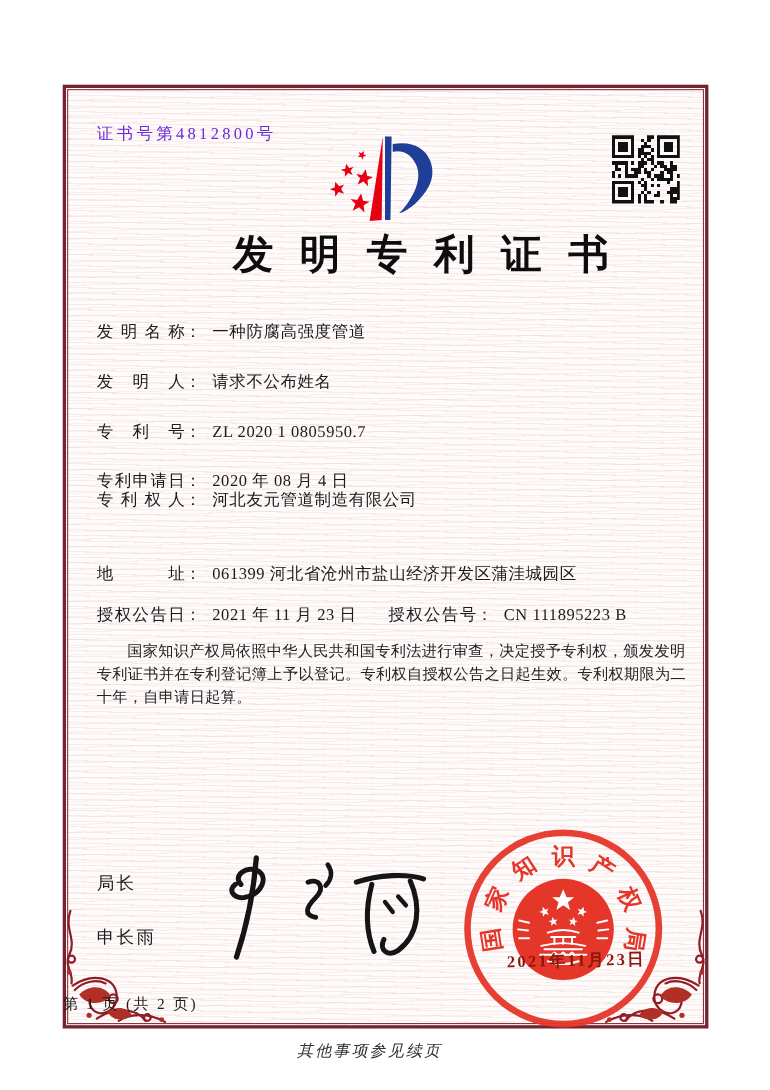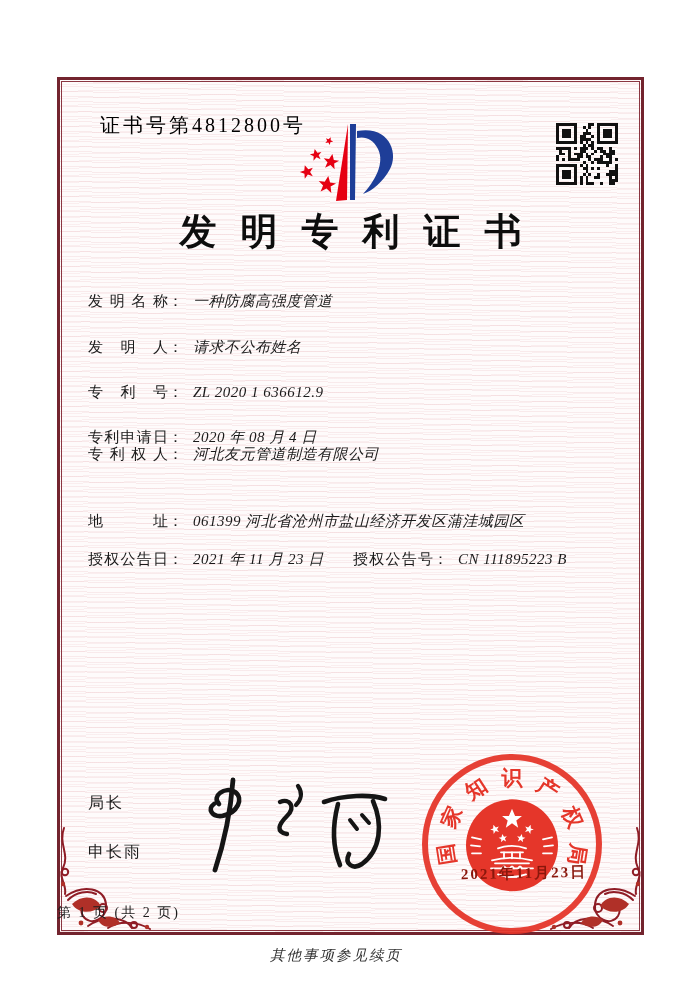--- a/index.html
+++ b/index.html
@@ -14,36 +14,36 @@
     background-color:#fefbfb;
     background-image:
       repeating-linear-gradient(1.2deg, rgba(228,166,172,.20) 0 1px, rgba(255,255,255,0) 1px 5px),
       repeating-linear-gradient(-1.4deg, rgba(228,166,172,.15) 0 1px, rgba(255,255,255,0) 1px 7px);
   }
   .frame::before{
     content:"";position:absolute;inset:1px;border:1px solid #8a3641;pointer-events:none;
   }
   
   .certno{
-    position:absolute;left:88px;top:112px;font-size:20px;letter-spacing:3px;color:#000000;margin-left:12px;
+    position:absolute;left:88px;top:112px;font-size:15px;letter-spacing:3px;color:#6d28d9;
   }
   .logo{position:absolute;left:293px;top:111px;width:112px;height:100px;}
   .qr{position:absolute;left:556px;top:123px;width:62px;height:62px;}
   .title{
     position:absolute;left:57px;top:207px;width:587px;text-align:center;
-    font-size:37px;font-weight:700;letter-spacing:24px;text-indent:24px;color:#0d0d0d;
+    font-size:37px;font-weight:700;letter-spacing:24px;text-indent:24px;color:#0d0d0d;padding-left:32px;
   }
   
   .row{position:absolute;left:88px;font-size:15px;white-space:nowrap;color:#1a1a1a;}
   .flabel{
     display:inline-block;width:80px;text-align:justify;text-align-last:justify;
     -moz-text-align-last:justify;vertical-align:bottom;
   }
   .colon{display:inline-block;}
-  .fvalue{margin-left:10px;letter-spacing:.5px;font-style:italic;}
+  .fvalue{margin-left:10px;letter-spacing:.5px;}
   .grant2{position:absolute;left:265px;top:0;}
   
   .legal{
     position:absolute;left:88px;top:581px;width:540px;font-size:13.8px;line-height:21px;
     color:#222;
   }
   .legal p{margin:0;text-indent:2em;letter-spacing:.3px;}
   
   .signer-title{position:absolute;left:88px;top:793px;font-size:16px;letter-spacing:2px;}
   .signer-name{position:absolute;left:88px;top:822px;font-size:16px;letter-spacing:2px;margin-top:20px;}
@@ -328,40 +328,41 @@
 
 <div class="title">发明专利证书</div>
 
 <div class="row" style="top:292px">
   <span class="flabel">发明名称</span><span class="colon">：</span><span class="fvalue">一种防腐高强度管道</span>
 </div>
 <div class="row" style="top:338px">
   <span class="flabel">发明人</span><span class="colon">：</span><span class="fvalue">请求不公布姓名</span>
 </div>
 <div class="row" style="top:383px">
-  <span class="flabel">专利号</span><span class="colon">：</span><span class="fvalue">ZL 2020 1 636612.9</span>
+  <span class="flabel">专利号</span><span class="colon">：</span><span class="fvalue">ZL 2020 1 0805950.7</span>
 </div>
 <div class="row" style="top:428px">
   <span class="flabel">专利申请日</span><span class="colon">：</span><span class="fvalue">2020 年 08 月 4 日</span>
 </div>
 <div class="row" style="top:445px">
   <span class="flabel">专利权人</span><span class="colon">：</span><span class="fvalue">河北友元管道制造有限公司</span>
 </div>
 <div class="row" style="top:512px">
   <span class="flabel">地址</span><span class="colon">：</span><span class="fvalue">061399 河北省沧州市盐山经济开发区蒲洼城园区</span>
 </div>
 
 <div class="row" style="top:550px">
   <span class="flabel">授权公告日</span><span class="colon">：</span><span class="fvalue">2021 年 11 月 23 日</span>
   <span class="grant2">
     <span class="flabel">授权公告号</span><span class="colon">：</span><span class="fvalue">CN 111895223 B</span>
   </span>
 </div>
 
 <div class="legal">
+  <p>国家知识产权局依照中华人民共和国专利法进行审查，决定授予专利权，颁发发明专利证书并在专利登记簿上予以登记。专利权自授权公告之日起生效。专利权期限为二十年，自申请日起算。</p>
 </div>
 
 <div class="signer-title">局长</div>
 <div class="signer-name">申长雨</div>
 
 <div class="signature">
   <svg width="205" height="105" viewBox="0 0 205 105" fill="none" stroke="#151515" stroke-linecap="round">
 
     <path d="M27,32 C19,24 33,14 43,20 C52,26 46,41 30,44 C20,45 15,37 22,32" stroke-width="4.6"></path>
     <path d="M41,8 C39,34 33,68 23,98" stroke-width="4.8"></path>

